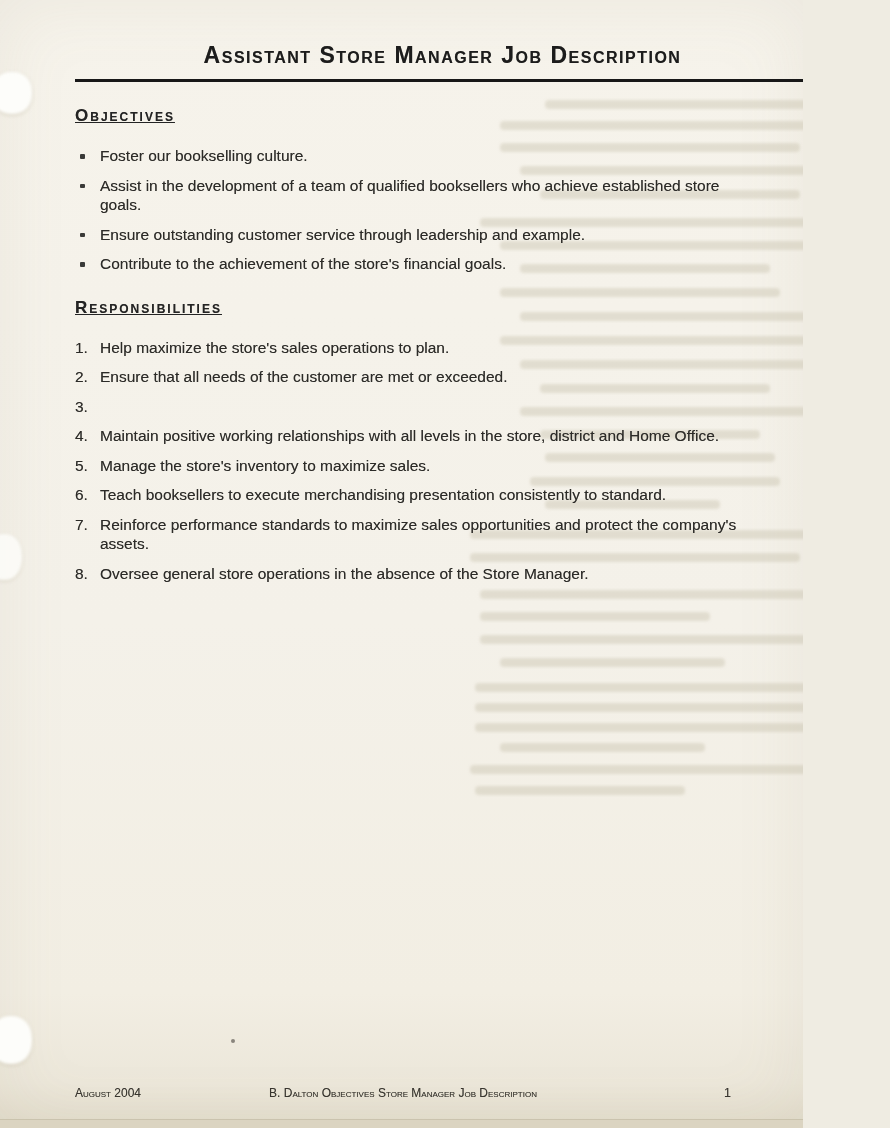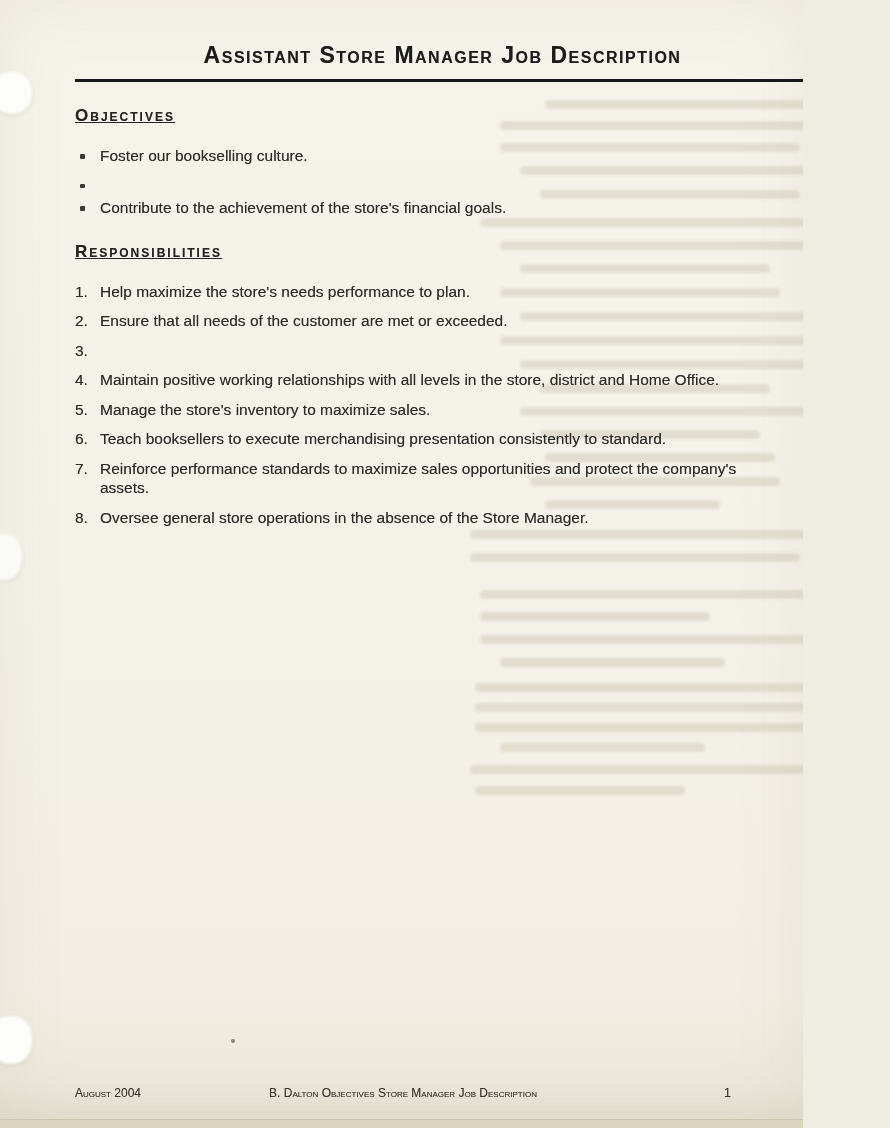--- a/index.html
+++ b/index.html
@@ -171,37 +171,43 @@
 
     <ul class="doc-list">
 
         <li class="list-item">
           <span class="marker bullet-marker"></span>
           <span class="item-text">Foster our bookselling culture.</span>
         </li>
 
         <li class="list-item">
           <span class="marker bullet-marker"></span>
-        </li>
-
+          <span class="item-text">Assist in the development of a team of qualified booksellers who achieve established store
+goals.</span>
+        </li>
+
+        <li class="list-item">
+          <span class="marker bullet-marker"></span>
+          <span class="item-text">Ensure outstanding customer service through leadership and example.</span>
+        </li>
 
 
         <li class="list-item">
           <span class="marker bullet-marker"></span>
           <span class="item-text">Contribute to the achievement of the store's financial goals.</span>
         </li>
       </ul>
 
     <h2 class="section-heading">Responsibilities</h2>
 
     <ol class="doc-list">
 
         <li class="list-item">
           <span class="marker number-marker">1.</span>
-          <span class="item-text">Help maximize the store's needs performance to plan.</span>
+          <span class="item-text">Help maximize the store's sales operations to plan.</span>
         </li>
 
         <li class="list-item">
           <span class="marker number-marker">2.</span>
           <span class="item-text">Ensure that all needs of the customer are met or exceeded.</span>
         </li>
 
         <li class="list-item">
           <span class="marker number-marker">3.</span>
         </li>

